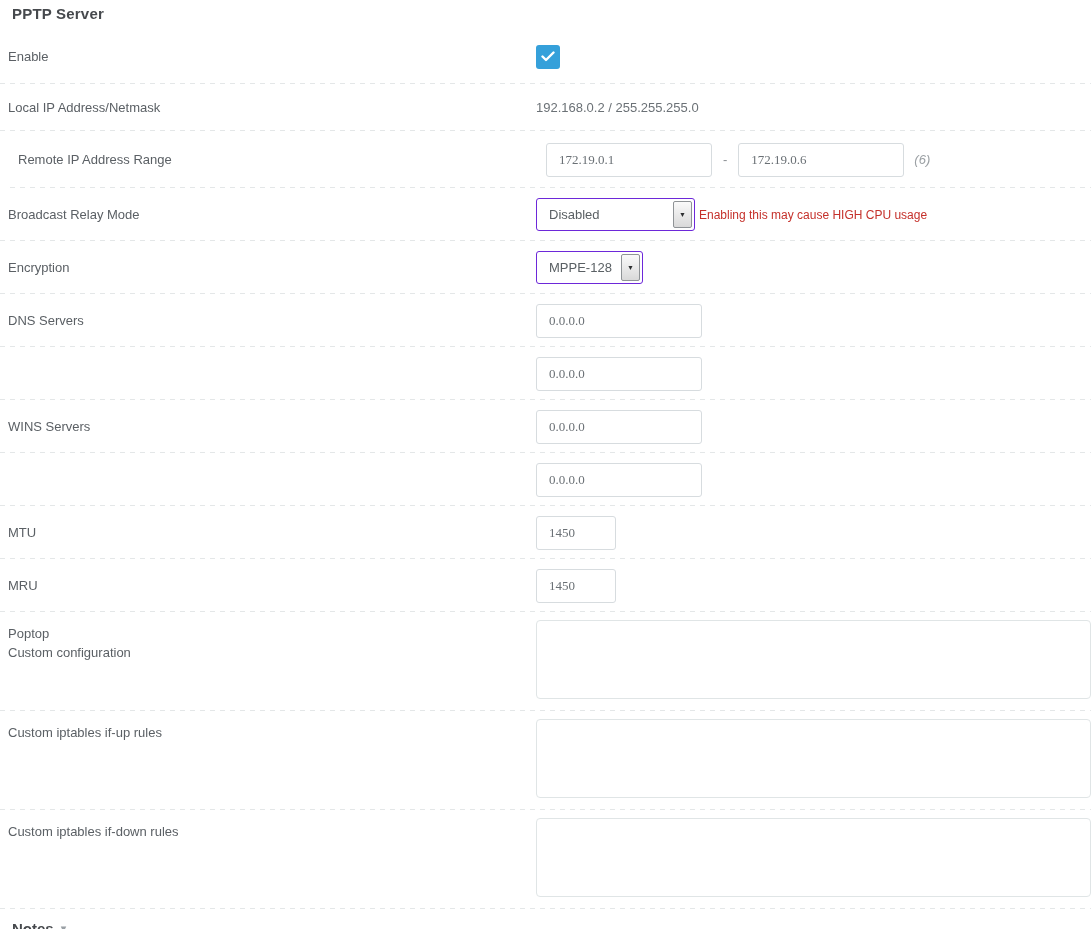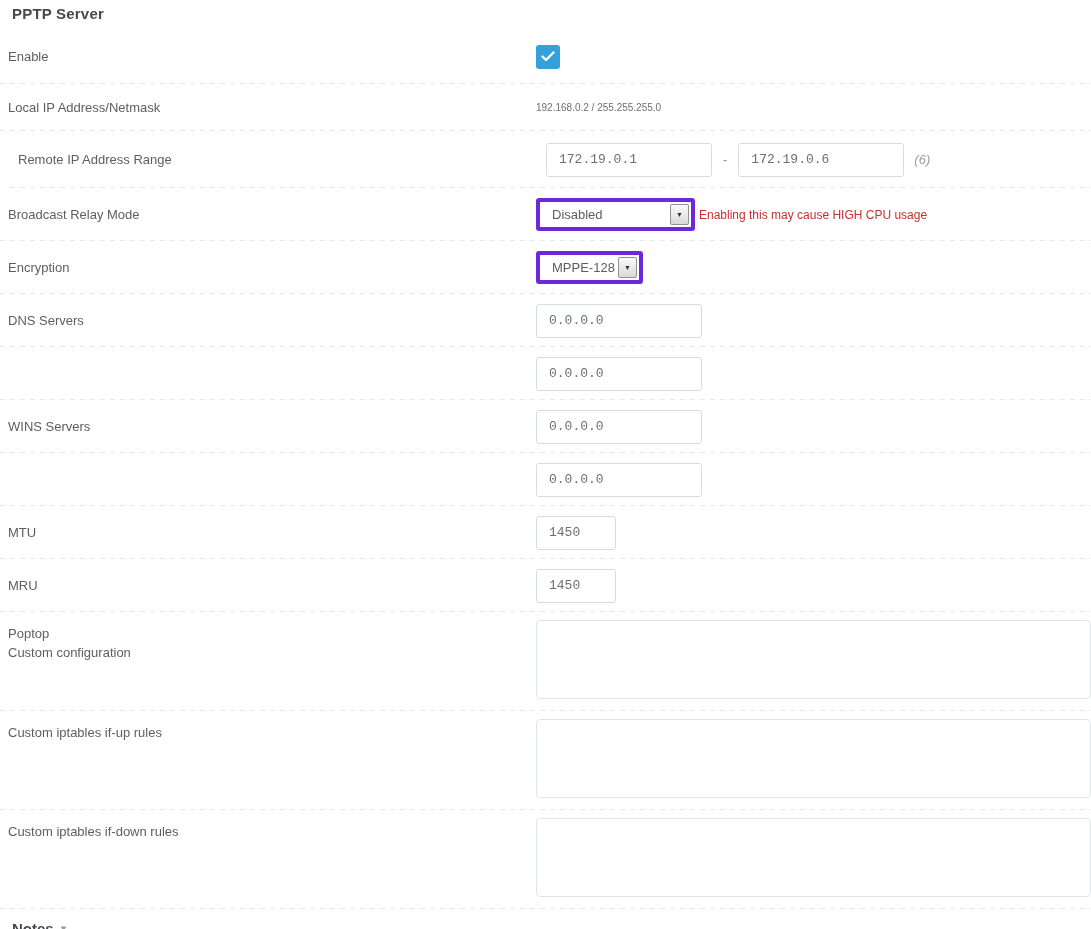--- a/index.html
+++ b/index.html
@@ -15,31 +15,31 @@
     background: repeating-linear-gradient(90deg, #e4e7e8 0 5px, transparent 5px 10px); }
   .h55 { height: 55px; } .h47 { height: 47px; } .h57 { height: 57px; margin-left: 10px; }
   .h53 { height: 53px; } .h99 { height: 99px; }
   .row.tall { align-items: flex-start; }
   .row.tall .label { padding-top: 12px; }
   .row.tall .control { padding-top: 8px; }
 
   .label { width: 536px; padding-left: 8px; font-size: 13px; color: #5b6065; line-height: 19px; }
   .control { display: flex; align-items: center; flex: 1; min-width: 0; }
 
-  .static-value { font-size: 10px; color: #6b7176; }
+  .static-value { font-size: 13px; color: #6b7176; }
 
   .txt { height: 34px; border: 1px solid #d7dcdf; border-radius: 3px; padding: 0 12px;
-    font-size: 13px; color: #6a7075; font-family: Liberation Mono, monospace;
+    font-size: 13px; color: #6a7075; font-family: Liberation Serif, serif;
     background: #fff; outline: none; }
   .w166 { width: 166px; } .w80 { width: 80px; }
 
   .dash { margin: 0 11px; color: #8b9094; font-size: 13px; }
   .hint { margin-left: 10px; font-size: 13px; font-style: italic; color: #9ba0a4; }
 
-  .select { position: relative; height: 33px; border: 4px solid #6d28d9; border-radius: 3px;
+  .select { position: relative; height: 33px; border: 1px solid #6d28d9; border-radius: 3px;
     background: #fff; display: flex; align-items: center; cursor: default; }
   .select .sel-text { font-size: 13px; color: #5a6064; padding-left: 12px; }
   .sel-btn { position: absolute; top: 2px; bottom: 2px; right: 2px; width: 19px;
     border: 1px solid #8f9396; border-radius: 2px;
     background: linear-gradient(#fafafa, #d9d9d9);
     display: flex; align-items: center; justify-content: center; }
   .sel-btn .arrow { font-size: 7px; color: #2d2f31; line-height: 1; }
   .w-disabled { width: 159px; } .w-enc { width: 107px; }
 
   .warning { margin-left: 4px; font-size: 12px; color: #c5312b; }

